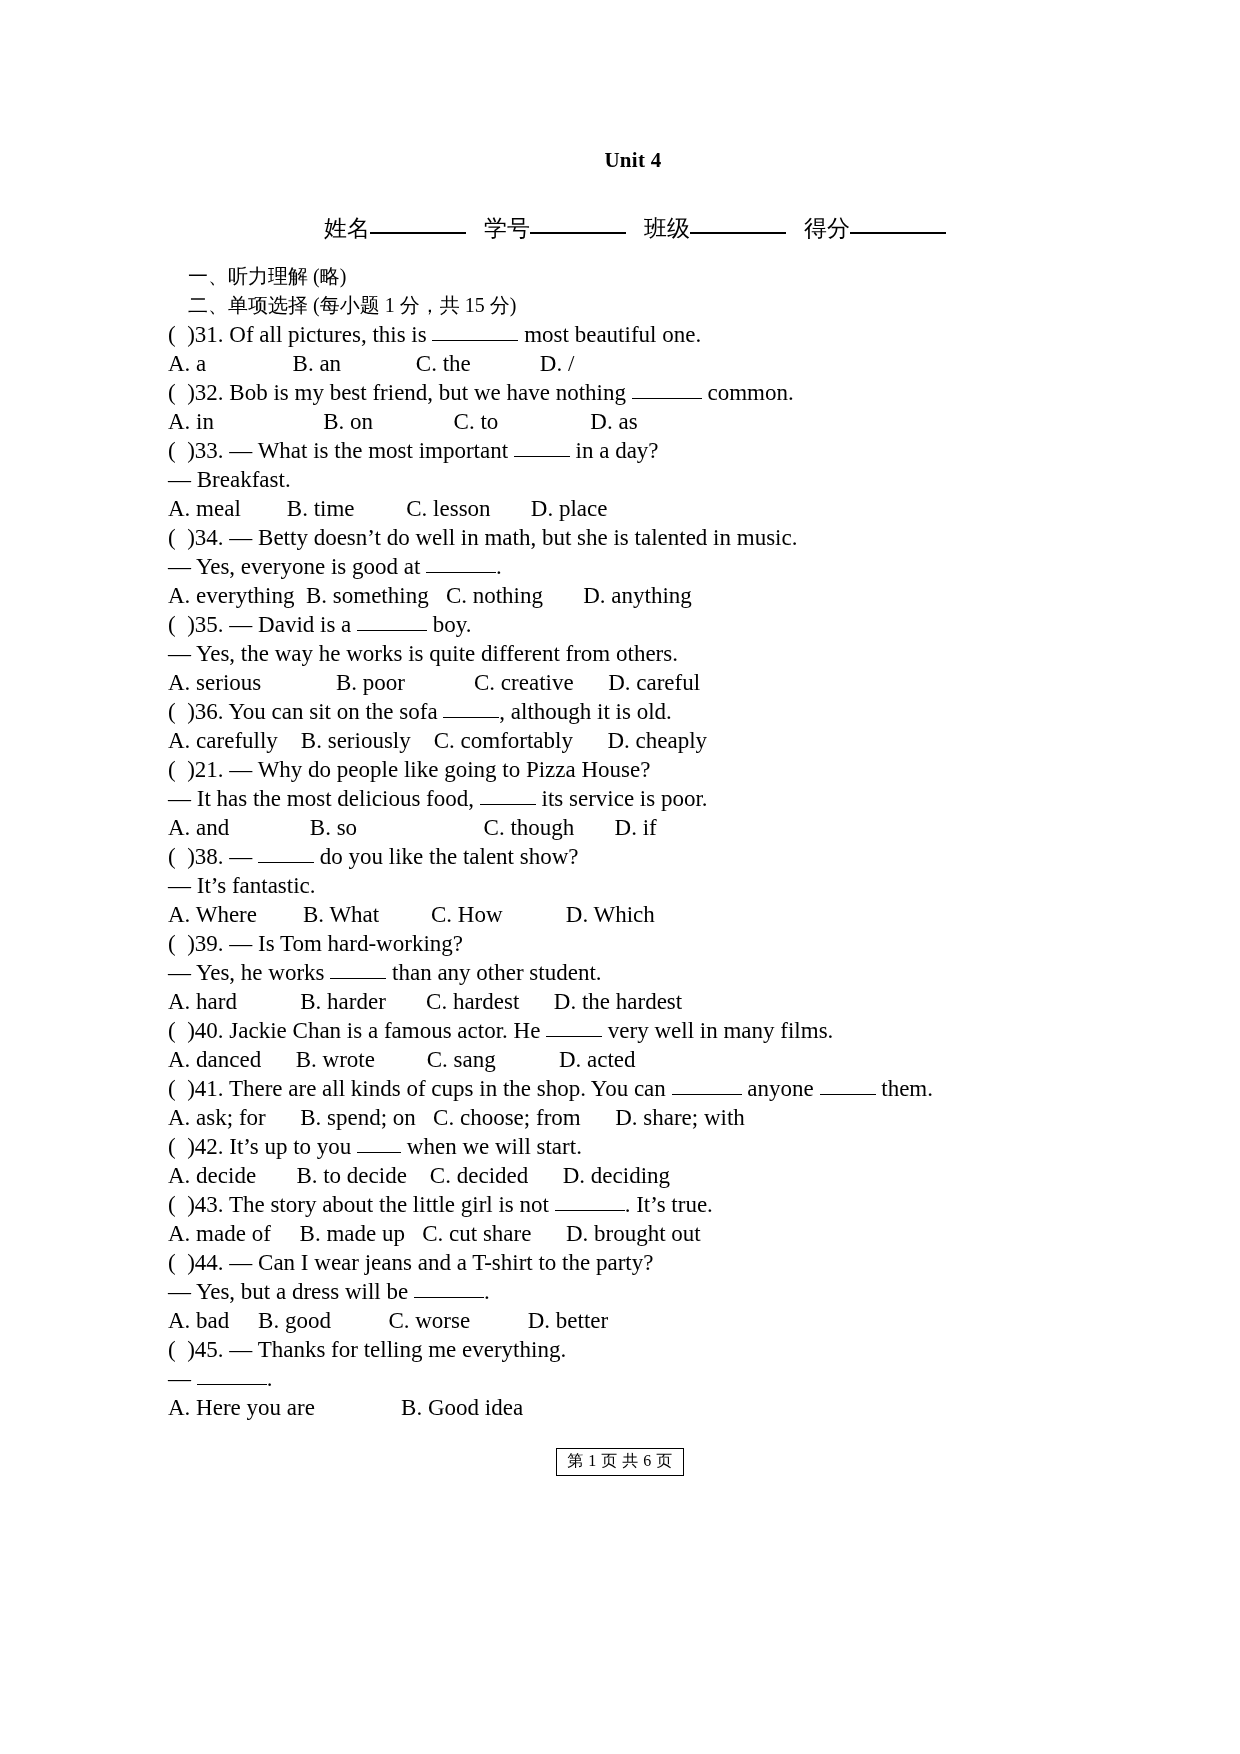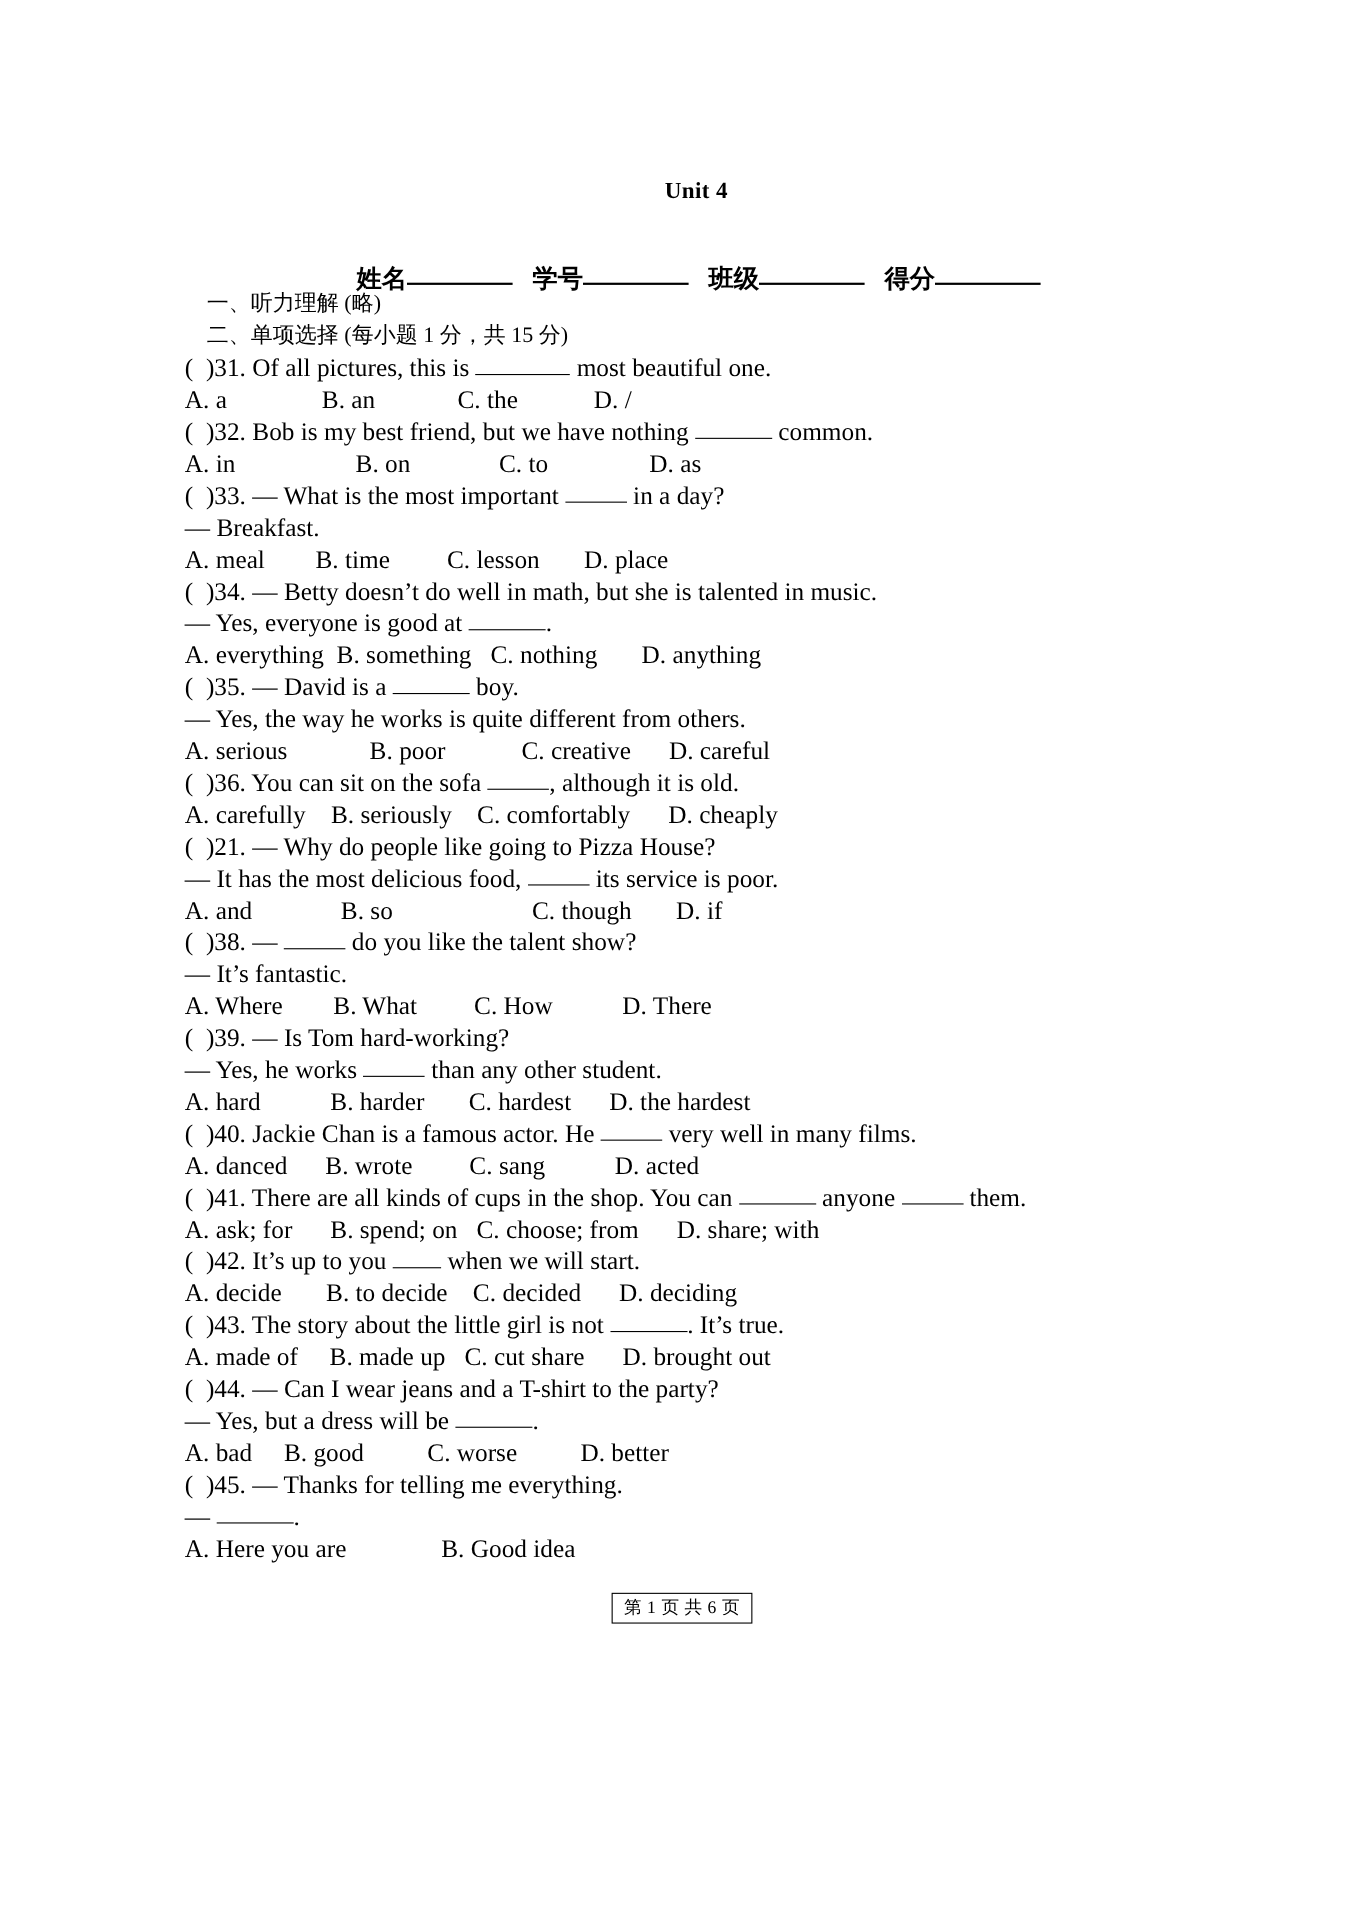--- a/index.html
+++ b/index.html
@@ -13,38 +13,38 @@
     font-family: "Liberation Serif", "DejaVu Serif", serif;
     color: #000000;
     position: relative;
     overflow: hidden;
   }
   .page {
     position: relative;
     width: 1240px;
     height: 1704px;
     box-sizing: border-box;
-    padding: 13px;
+    padding: 0;
   }
   
   .doc-title {
     text-align: center;
     font-weight: bold;
     font-size: 21px;
     letter-spacing: 0.3px;
     margin: 0;
     padding-top: 148px;
     padding-left: 26px;
   }
   
   .info-line {
     text-align: center;
-    font-weight: bold;
+    font-weight: normal;
     font-size: 23px;
-    margin: 16px;
+    margin: 4px;
     padding-top: 36px;
     padding-left: 30px;
     white-space: nowrap;
   }
   .info-line .info-item {
     display: inline;
   }
   .info-line .gap {
     display: inline-block;
     width: 18px;
@@ -143,21 +143,21 @@
 
     <div class="line"><span>(  )36. You can sit on the sofa </span><span class="blank b-sm"></span><span>, although it is old.</span></div>
     <div class="line">A. carefully    B. seriously    C. comfortably      D. cheaply</div>
 
     <div class="line">(  )21. — Why do people like going to Pizza House?</div>
     <div class="line"><span>— It has the most delicious food, </span><span class="blank b-sm"></span><span> its service is poor.</span></div>
     <div class="line">A. and              B. so                      C. though       D. if</div>
 
     <div class="line"><span>(  )38. — </span><span class="blank b-sm"></span><span> do you like the talent show?</span></div>
     <div class="line">— It’s fantastic.</div>
-    <div class="line">A. Where        B. What         C. How           D. There</div>
+    <div class="line">A. Where        B. What         C. How           D. Which</div>
 
     <div class="line">(  )39. — Is Tom hard-working?</div>
     <div class="line"><span>— Yes, he works </span><span class="blank b-sm"></span><span> than any other student.</span></div>
     <div class="line">A. hard           B. harder       C. hardest      D. the hardest</div>
 
     <div class="line"><span>(  )40. Jackie Chan is a famous actor. He </span><span class="blank b-sm"></span><span> very well in many films.</span></div>
     <div class="line">A. danced      B. wrote         C. sang           D. acted</div>
 
     <div class="line"><span>(  )41. There are all kinds of cups in the shop. You can </span><span class="blank b-md"></span><span> anyone </span><span class="blank b-sm"></span><span> them.</span></div>
     <div class="line">A. ask; for      B. spend; on   C. choose; from      D. share; with</div>

